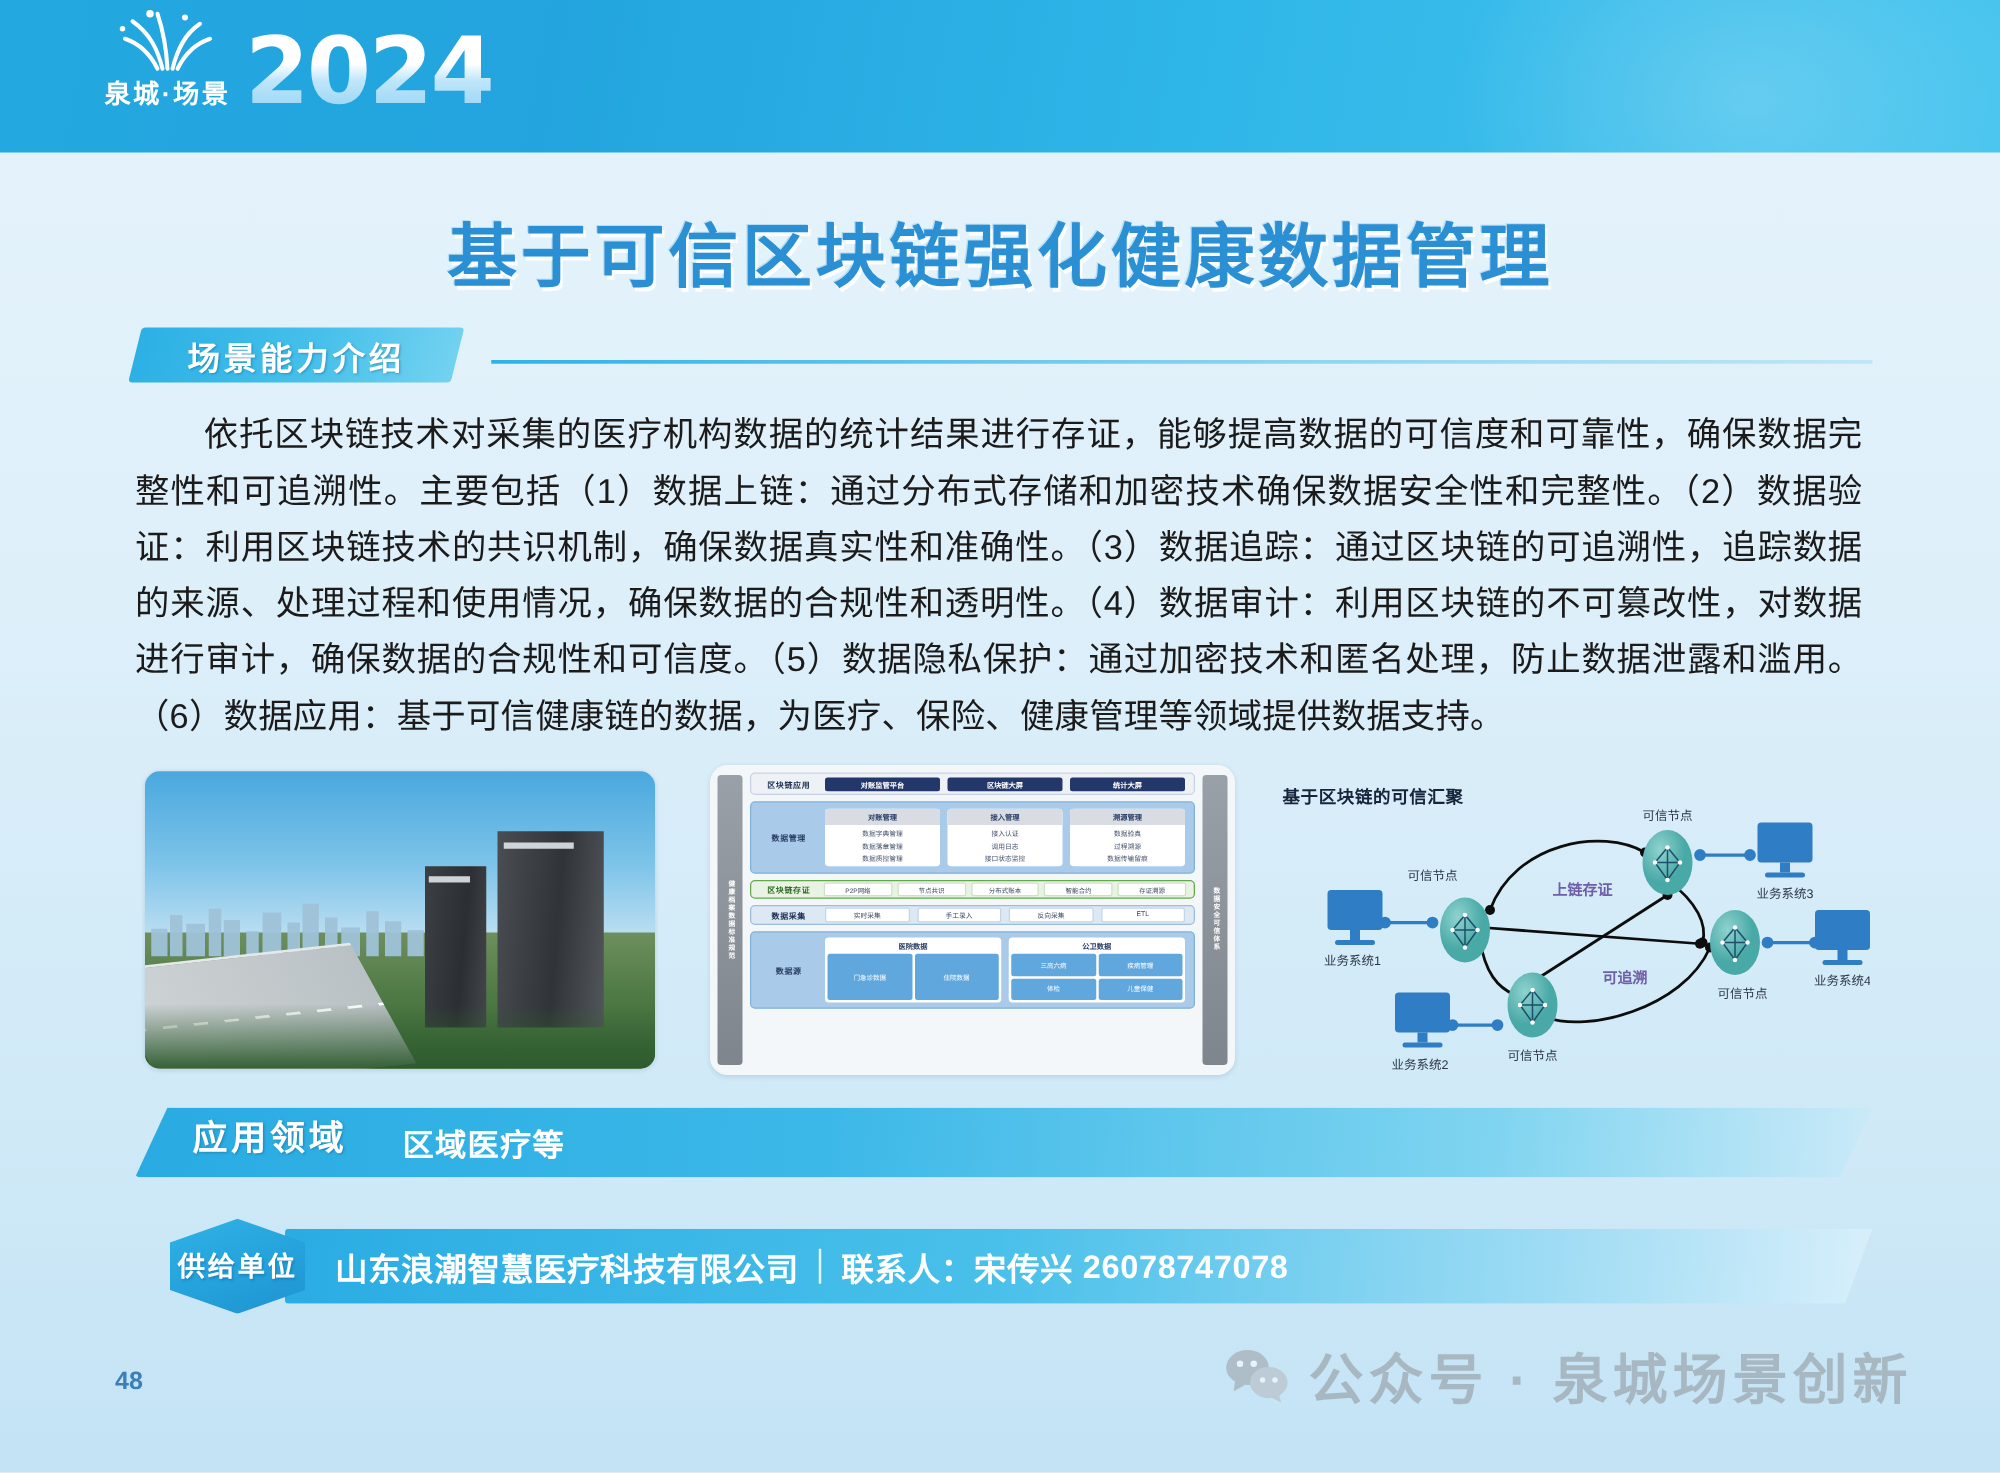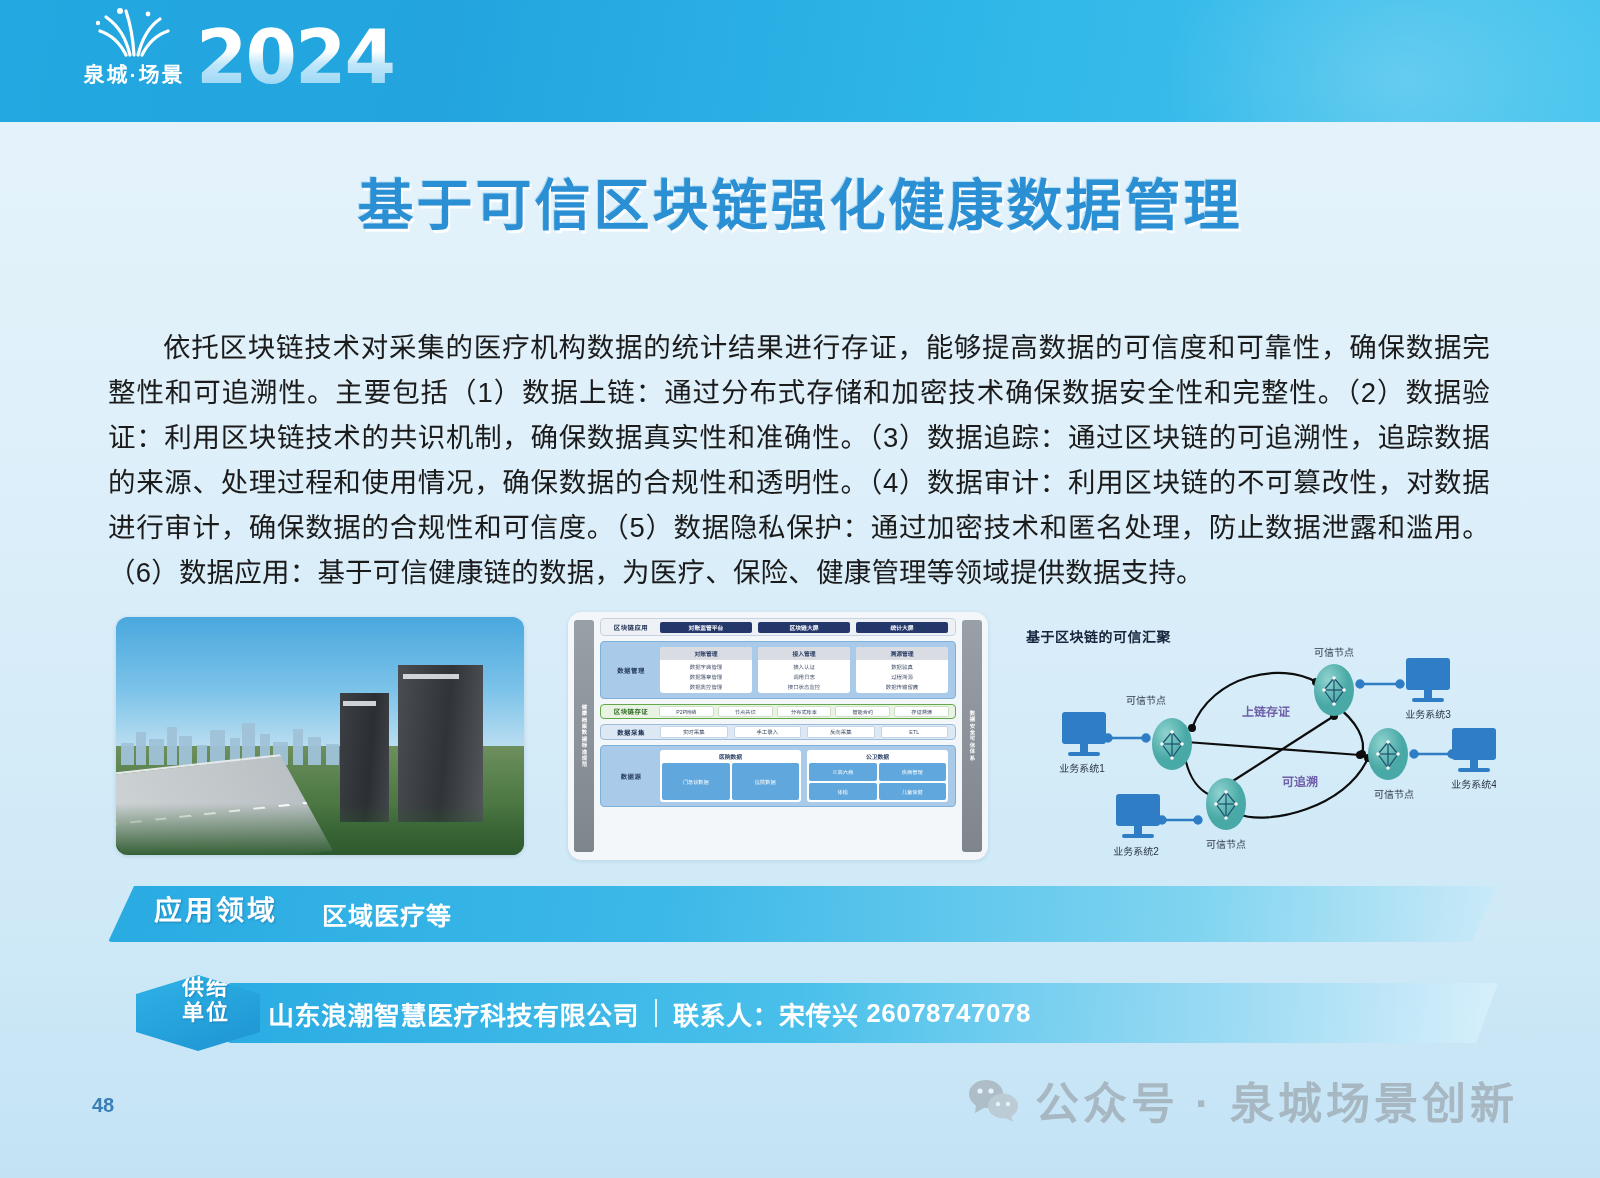--- a/index.html
+++ b/index.html
@@ -184,34 +184,33 @@
   .supplier{position:absolute;left:108px;top:975px;width:1390px;height:76px;}
   .sup-bar{
     position:absolute;left:120px;top:8px;right:0;height:60px;border-radius:3px;
     background:linear-gradient(95deg,#2aacE3 0%,#49c0ea 45%,#9fdcf4 80%,#d8effb 100%);
     clip-path:polygon(0 0,100% 0,calc(100% - 22px) 100%,0 100%);
   }
   .sup-badge{
     position:absolute;left:28px;top:0;width:108px;height:76px;
     background:linear-gradient(160deg,#2fb2e6,#1d94d2);
     clip-path:polygon(50% 0,100% 25%,100% 75%,50% 100%,0 75%,0 25%);
-    display:flex;flex-direction:column;align-items:center;
+    display:flex;align-items:center;justify-content:center;
     color:#fff;font-size:22px;font-weight:bold;line-height:25px;letter-spacing:2px;
     text-shadow:1px 1px 2px rgba(0,70,120,.3);
-    padding-left:16px;
   }
   .sup-text{
     position:absolute;left:160px;top:8px;height:60px;display:flex;align-items:center;
     font-size:26px;font-weight:bold;color:#ffffff;letter-spacing:.5px;
   }
   .sup-div{display:inline-block;width:2px;height:28px;background:rgba(255,255,255,.85);margin:0 16px;vertical-align:-5px;}
   
   .pageno{position:absolute;left:92px;top:1094px;font-size:20px;color:#3a7fb5;font-weight:bold;}
   .wm{
-    position:absolute;right:82px;top:1068px;display:flex;align-items:center;gap:14px;
+    position:absolute;right:70px;top:1068px;display:flex;align-items:center;gap:14px;
     opacity:.55;
   }
   .wm-text{font-size:44px;font-weight:bold;color:#8f9499;letter-spacing:4px;}
   .wm-icon{width:56px;height:46px;}
 </style>
 </head>
 <body>
 
 <div class="page">
 
@@ -233,20 +232,25 @@
           </g>
         </svg>
         <div class="logo-text">泉城·场景</div>
       </div>
       <div class="year">2024</div>
     </div>
   </div>
 
   <div class="main-title">基于可信区块链强化健康数据管理</div>
 
+  <div class="sec" style="top:262px;">
+    <div class="sec-badge"></div>
+    <div class="sec-badge-label">场景能力介绍</div>
+    <div class="sec-rule"></div>
+  </div>
 
   <div class="para">依托区块链技术对采集的医疗机构数据的统计结果进行存证，能够提高数据的可信度和可靠性，确保数据完整性和可追溯性。主要包括（1）数据上链：通过分布式存储和加密技术确保数据安全性和完整性。（2）数据验证：利用区块链技术的共识机制，确保数据真实性和准确性。（3）数据追踪：通过区块链的可追溯性，追踪数据的来源、处理过程和使用情况，确保数据的合规性和透明性。（4）数据审计：利用区块链的不可篡改性，对数据进行审计，确保数据的合规性和可信度。（5）数据隐私保护：通过加密技术和匿名处理，防止数据泄露和滥用。（6）数据应用：基于可信健康链的数据，为医疗、保险、健康管理等领域提供数据支持。</div>
 
   <div class="media">
 
     <div class="photo">
       <div class="ph-sky"></div>
       <div class="ph-ground"></div>
       <div class="ph-skyline">
         <i style="left:2%;width:5%;height:42%"></i>

